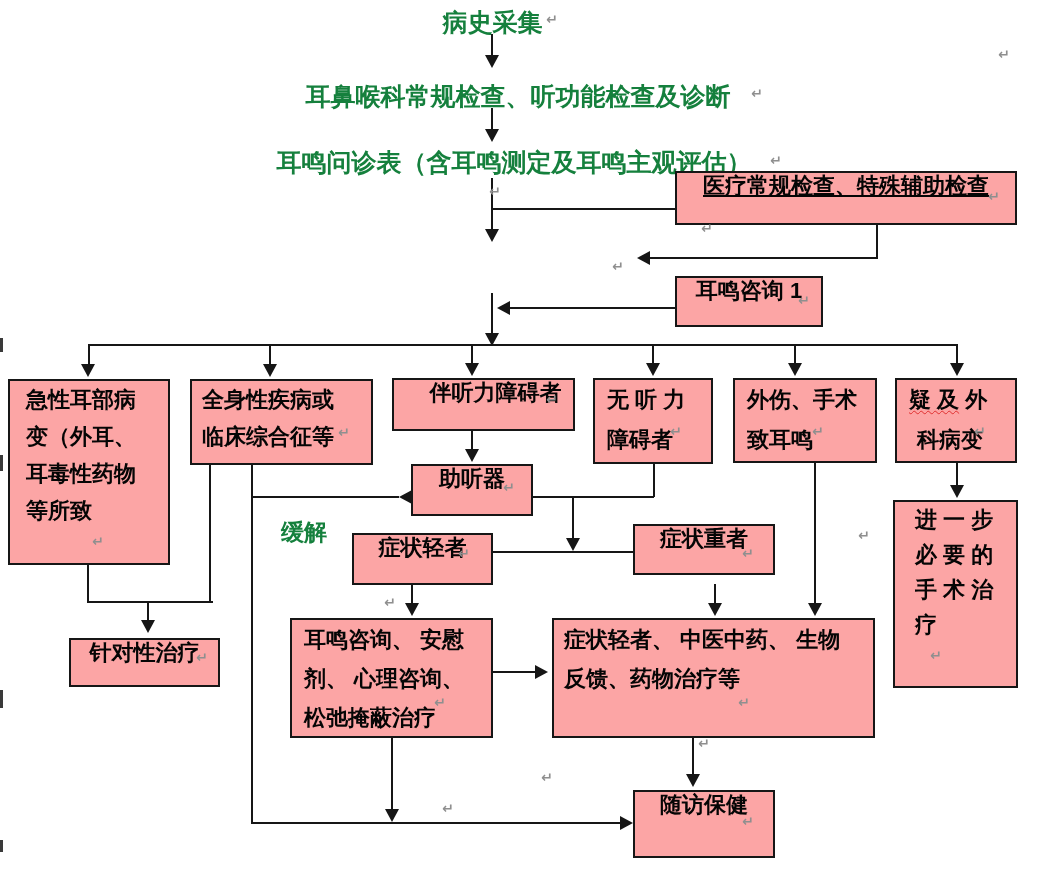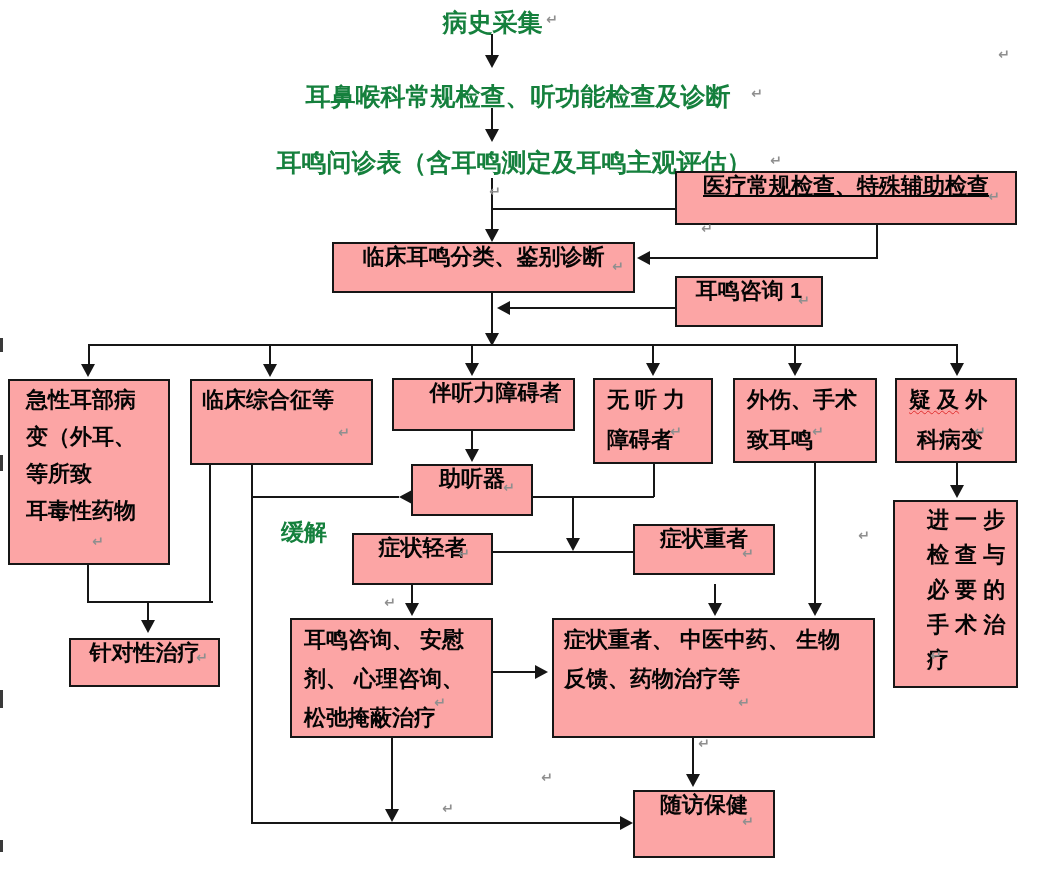--- a/index.html
+++ b/index.html
@@ -26,33 +26,31 @@
 <body>
 
 <div id="canvas">
     <div class="flabel" style="left: 430px; top: 6px; width: 125px; font-size: 25px;"><span>病史采集</span></div>
     <div class="flabel" style="left: 278px; top: 80px; width: 480px; font-size: 25px;"><span>耳鼻喉科常规检查、听功能检查及诊断</span></div>
     <div class="flabel" style="left: 252px; top: 146px; width: 524px; font-size: 25px;"><span>耳鸣问诊表（含耳鸣测定及耳鸣主观评估）</span></div>
     <div class="flabel" style="left: 274px; top: 517px; width: 60px; font-size: 23px;"><span>缓解</span></div>
     <div class="fbox center" style="left: 675px; top: 171px; width: 342px; height: 54px;">
       <div class="ln u" style="line-height: 26px;">医疗常规检查、特殊辅助检查</div>
     </div>
-    <div class="fbox center" style="left: 332px; top: 242px; width: 303px; height: 51px;">
-      <div class="ln" style="line-height: 26px;">临床耳鸣分类、鉴别诊断</div>
-    </div>
     <div class="fbox center" style="left: 675px; top: 276px; width: 148px; height: 51px;">
       <div class="ln" style="line-height: 26px;">耳鸣咨询 1</div>
     </div>
     <div class="fbox" style="left: 8px; top: 379px; width: 162px; height: 186px; padding-left: 16px;">
       <div class="ln" style="line-height: 37px;">急性耳部病</div>
       <div class="ln" style="line-height: 37px;">变（外耳、</div>
+      <div class="ln" style="line-height: 37px;">耳毒性药物</div>
       <div class="ln" style="line-height: 37px;">等所致</div>
-      <div class="ln" style="line-height: 37px;">耳毒性药物</div>
     </div>
     <div class="fbox" style="left: 190px; top: 379px; width: 183px; height: 86px; padding-left: 10px;">
+      <div class="ln" style="line-height: 37px;">全身性疾病或</div>
       <div class="ln" style="line-height: 37px;">临床综合征等</div>
     </div>
     <div class="fbox center" style="left: 392px; top: 378px; width: 183px; height: 53px; padding-left: 24px;">
       <div class="ln" style="line-height: 26px;">伴听力障碍者</div>
     </div>
     <div class="fbox" style="left: 593px; top: 378px; width: 120px; height: 86px; padding-left: 12px;">
       <div class="ln" style="line-height: 40px;">无 听 力</div>
       <div class="ln" style="line-height: 40px;">障碍者</div>
     </div>
     <div class="fbox" style="left: 733px; top: 378px; width: 144px; height: 85px; padding-left: 12px;">
@@ -71,29 +69,28 @@
     </div>
     <div class="fbox center" style="left: 633px; top: 524px; width: 142px; height: 51px;">
       <div class="ln" style="line-height: 26px;">症状重者</div>
     </div>
     <div class="fbox" style="left: 290px; top: 618px; width: 203px; height: 120px; padding-left: 12px;">
       <div class="ln" style="line-height: 39px;">耳鸣咨询、 安慰</div>
       <div class="ln" style="line-height: 39px;">剂、 心理咨询、</div>
       <div class="ln" style="line-height: 39px;">松弛掩蔽治疗</div>
     </div>
     <div class="fbox" style="left: 552px; top: 618px; width: 323px; height: 120px; padding-left: 10px;">
-      <div class="ln" style="line-height: 39px;">症状重者、 中医中药、 生物</div>
+      <div class="ln" style="line-height: 39px;">症状轻者、 中医中药、 生物</div>
       <div class="ln" style="line-height: 39px;">反馈、药物治疗等</div>
     </div>
     <div class="fbox center" style="left: 69px; top: 638px; width: 151px; height: 49px;">
       <div class="ln" style="line-height: 26px;">针对性治疗</div>
     </div>
-    <div class="fbox" style="left: 893px; top: 500px; width: 125px; height: 188px; padding-left: 32px;">
+    <div class="fbox" style="left: 893px; top: 500px; width: 125px; height: 188px; padding-left: 20px;">
       <div class="ln" style="line-height: 35px;">进 一 步</div>
-      <div class="ln" style="line-height: 35px;">检 查 与</div>
       <div class="ln" style="line-height: 35px;">必 要 的</div>
       <div class="ln" style="line-height: 35px;">手 术 治</div>
       <div class="ln" style="line-height: 35px;">疗</div>
     </div>
     <div class="fbox center" style="left: 633px; top: 790px; width: 142px; height: 68px;">
       <div class="ln" style="line-height: 26px;">随访保健</div>
     </div>
     <div class="cline" style="left: 491px; top: 34px; width: 2px; height: 21px;"></div>
     <div class="cline" style="left: 491px; top: 108px; width: 2px; height: 21px;"></div>
     <div class="cline" style="left: 491px; top: 178px; width: 2px; height: 51px;"></div>

